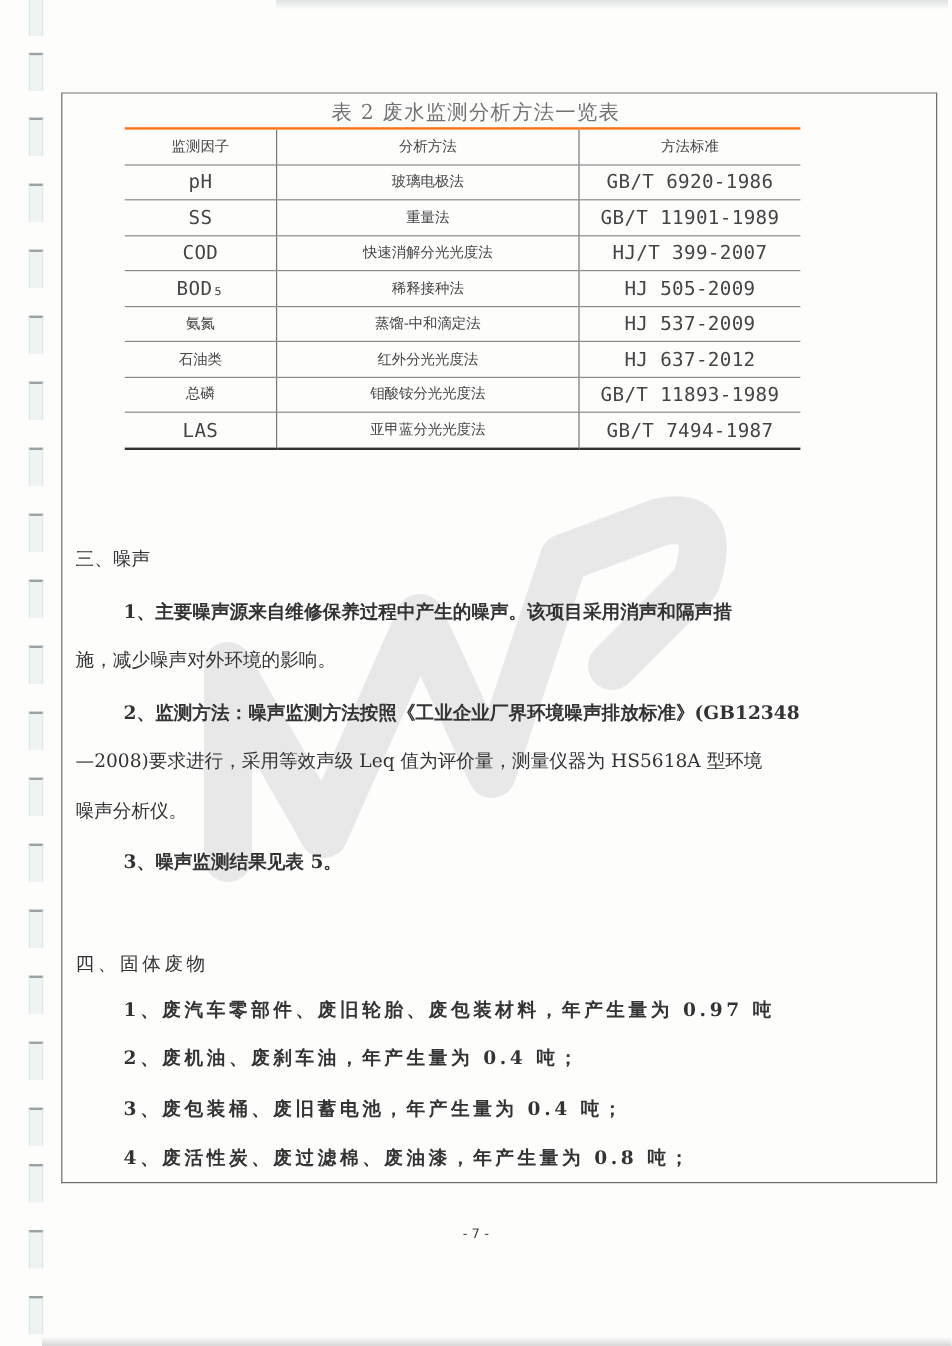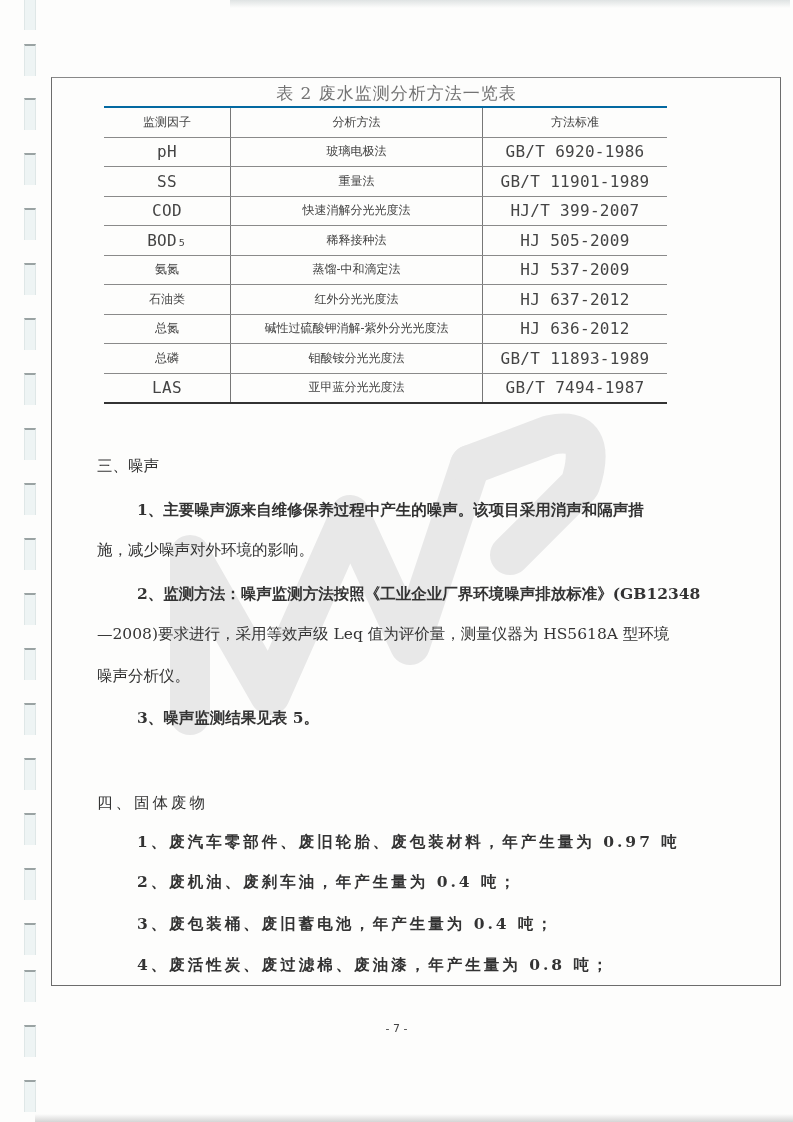--- a/index.html
+++ b/index.html
@@ -24,27 +24,27 @@
     font-size: 17px; letter-spacing: 1px; color: #737373;
   }
   table.methods {
     position: absolute; left: 104px; top: 106px; width: 563px;
     border-collapse: collapse; font-size: 12px; color: #444;
   }
   table.methods td, table.methods th {
     height: 28.5px; padding: 0; text-align: center; font-weight: normal;
     border-bottom: 1px solid #8a8a8a; border-left: 1px solid #777; border-right: 1px solid #777;
   }
-  table.methods tr:first-child th { border-top: 2px solid #0369a1; }
+  table.methods tr:first-child th { border-top: 2px solid #f97316; }
   table.methods tr:last-child td { border-bottom: 2px solid #333; }
   table.methods td:first-child, table.methods th:first-child { border-left: none; width: 126px; }
   table.methods td:last-child, table.methods th:last-child { border-right: none; width: 184px; }
   .mono { font-family: "DejaVu Sans Mono", "Liberation Mono", monospace; font-size: 16px; letter-spacing: 0.3px; }
   .text-block { position: absolute; left: 63px; width: 660px; font-size: 15.5px; color: #333; }
-  .para { position: absolute; white-space: nowrap; margin-left: 34px; }
+  .para { position: absolute; white-space: nowrap; }
   .heading { left: 0; }
   .indent { left: 40px; font-weight: bold; }
   .flush { left: 0; }
   .wide { letter-spacing: 3px; }
   .page-number {
     position: absolute; top: 1022px; left: 0; width: 100%; text-align: center;
     font-family: "DejaVu Sans", "Liberation Sans", sans-serif; font-size: 11px; color: #444;
   }
   .watermark { position: absolute; left: 150px; top: 395px; width: 470px; height: 380px; pointer-events: none; }
   .scan-top { position: absolute; left: 230px; top: 0; width: 560px; height: 8px; background: linear-gradient(#dfe3e3, #fdfdfc); }
@@ -122,25 +122,20 @@
     <td>氨氮</td>
     <td>蒸馏-中和滴定法</td>
     <td class="mono">HJ 537-2009</td>
   </tr>
   <tr>
     <td>石油类</td>
     <td>红外分光光度法</td>
     <td class="mono">HJ 637-2012</td>
   </tr>
   <tr>
-    <td>总氮</td>
-    <td>碱性过硫酸钾消解-紫外分光光度法</td>
-    <td class="mono">HJ 636-2012</td>
-  </tr>
-  <tr>
     <td>总磷</td>
     <td>钼酸铵分光光度法</td>
     <td class="mono">GB/T 11893-1989</td>
   </tr>
   <tr>
     <td class="mono">LAS</td>
     <td>亚甲蓝分光光度法</td>
     <td class="mono">GB/T 7494-1987</td>
   </tr>
 </tbody>

